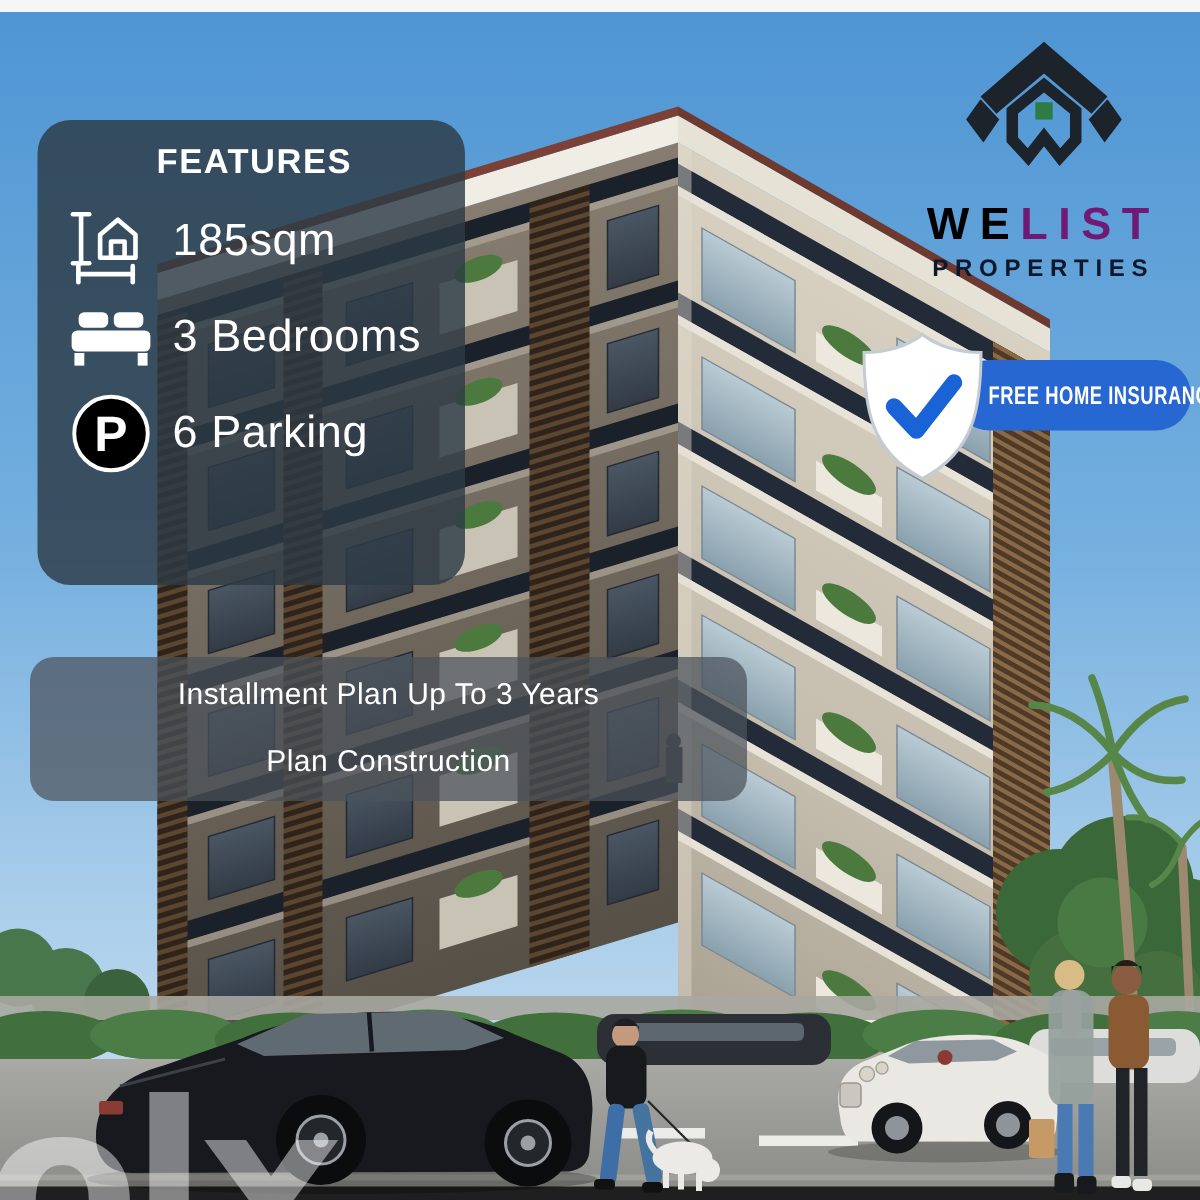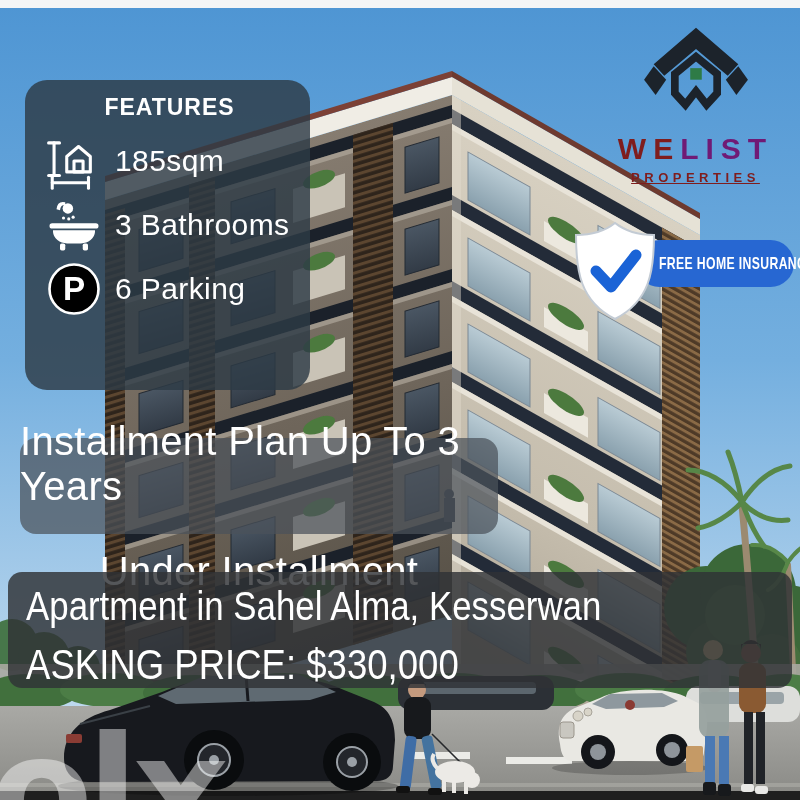--- a/index.html
+++ b/index.html
@@ -19,36 +19,36 @@
   .feat-title{text-align:center;color:#fff;font-size:23px;font-weight:700;
     letter-spacing:1px;margin:2px 0 8px;}
   .feat-row{display:flex;align-items:center;height:64px;}
   .feat-icon{flex:0 0 62px;display:flex;justify-content:center;align-items:center;}
   .feat-label{color:#fff;font-size:30px;margin-left:10px;letter-spacing:.4px;}
   .feat-label.big{font-size:30px;}
 
   
   .logo{left:598px;top:22px;width:195px;text-align:center;z-index:3;}
   .logo-name{font-size:30px;font-weight:700;letter-spacing:7px;margin-top:6px;white-space:nowrap;}
-  .logo-name .we{color:#7f1d1d;}
+  .logo-name .we{color:#000000;}
   .logo-name .list{color:#701a75;}
-  .logo-tag{font-size:13px;font-weight:600;letter-spacing:4.5px;color:#7f1d1d;margin-top:4px;text-decoration:underline;}
+  .logo-tag{font-size:16px;font-weight:600;letter-spacing:4.5px;color:#0f172a;margin-top:4px;}
 
   
   .ins-pill{left:636px;top:240px;width:158px;height:47px;background:#2767d2;border-radius:26px;
     display:flex;align-items:center;padding-left:23px;box-sizing:border-box;z-index:3;}
   .ins-label{color:#fff;font-size:17px;font-weight:700;letter-spacing:.5px;white-space:nowrap;
     transform:scaleX(.72);transform-origin:left center;}
   .ins-shield{left:570px;top:218px;width:90px;height:106px;z-index:4;}
 
   
   .promo{left:20px;top:438px;width:478px;height:96px;background:rgba(75,82,90,.72);
     border-radius:16px;display:flex;flex-direction:column;justify-content:center;
     align-items:center;color:#fff;z-index:3;}
-  .promo-line{font-size:40px;line-height:45px;letter-spacing:.3px;margin-top:40px;}
+  .promo-line{font-size:20px;line-height:45px;letter-spacing:.3px;}
 
   
   .band{left:8px;top:572px;width:784px;height:116px;background:rgba(48,50,54,.82);
     border-radius:14px;padding:8px 0 0 18px;box-sizing:border-box;color:#fff;z-index:3;}
   .band-line{display:block;transform:scaleX(.85);transform-origin:left center;
     white-space:nowrap;font-weight:400;}
   .band-title{font-size:41px;margin-top:3px;}
   .band-price{font-size:43px;margin-top:10px;}
 </style>
 </head>
@@ -297,37 +297,33 @@
           <line x1="8" y1="56" x2="48" y2="56"></line>
             <line x1="8" y1="50" x2="8" y2="62"></line>
           <line x1="48" y1="50" x2="48" y2="62"></line>
           <polygon points="24,44 24,27 37,16 50,27 50,44"></polygon>
           <rect x="32" y="32" width="10" height="12"></rect>
         </svg>
       </span>
       <span class="feat-label big">185sqm</span>
     </div>
 
-
     <div class="feat-row">
       <span class="feat-icon">
-        <svg width="56" height="54" viewBox="0 0 64 60" fill="#fff">
-          <path d="M22,4 q-9,-2 -10,8 l4,1 q1,-7 6,-5 Z"></path>
-          <circle cx="25" cy="11" r="6"></circle>
-          <circle cx="20" cy="22" r="1.8"></circle>
-            <circle cx="26" cy="23" r="1.8"></circle>
-            <circle cx="31" cy="21" r="1.8"></circle>
-          <rect x="4" y="28" width="56" height="6" rx="3"></rect>
-          <path d="M8,36 h48 v2 a16,14 0 0 1 -16,13 h-16 a16,14 0 0 1 -16,-13 Z"></path>
-          <rect x="16" y="51" width="6" height="8" rx="2"></rect>
-          <rect x="42" y="51" width="6" height="8" rx="2"></rect>
+        <svg width="60" height="46" viewBox="0 0 64 48" fill="#fff">
+          <rect x="9" y="6" width="21" height="11" rx="4"></rect>
+          <rect x="34" y="6" width="21" height="11" rx="4"></rect>
+          <rect x="4" y="19" width="56" height="15" rx="4"></rect>
+          <rect x="6" y="35" width="7" height="9"></rect>
+          <rect x="51" y="35" width="7" height="9"></rect>
         </svg>
       </span>
-      <span class="feat-label">3 Bathrooms</span>
+      <span class="feat-label">3 Bedrooms</span>
     </div>
+
 
     <div class="feat-row">
       <span class="feat-icon">
         <svg width="56" height="56" viewBox="0 0 64 64">
           <circle cx="32" cy="32" r="28" fill="#000" stroke="#fff" stroke-width="3"></circle>
           <text x="32" y="45" font-size="38" font-weight="bold" fill="#fff" text-anchor="middle" font-family="Liberation Sans, sans-serif">P</text>
         </svg>
       </span>
       <span class="feat-label">6 Parking</span>
     </div>
@@ -352,21 +348,17 @@
   <div class="abs ins-pill">
     <span class="ins-label">FREE HOME INSURANCE</span>
   </div>
   <svg class="abs ins-shield" viewBox="0 0 90 104">
     <path d="M45,4 C55,12 70,16 84,16 C84,52 80,82 45,100 C10,82 6,52 6,16 C20,16 35,12 45,4 Z" fill="#ffffff" stroke="#c3cbd4" stroke-width="2"></path>
     <path d="M26,52 L41,68 L66,36" fill="none" stroke="#1a63d6" stroke-width="11" stroke-linecap="round" stroke-linejoin="round"></path>
   </svg>
 
   <div class="abs promo">
     <div class="promo-line">Installment Plan Up To 3 Years</div>
-    <div class="promo-line">Under Installment</div>
+    <div class="promo-line">Plan Construction</div>
   </div>
 
-  <div class="abs band">
-    <span class="band-line band-title">Apartment in Sahel Alma, Kesserwan</span>
-    <span class="band-line band-price">ASKING PRICE: $330,000</span>
-  </div>
 
 </div>
 
 </body></html>

